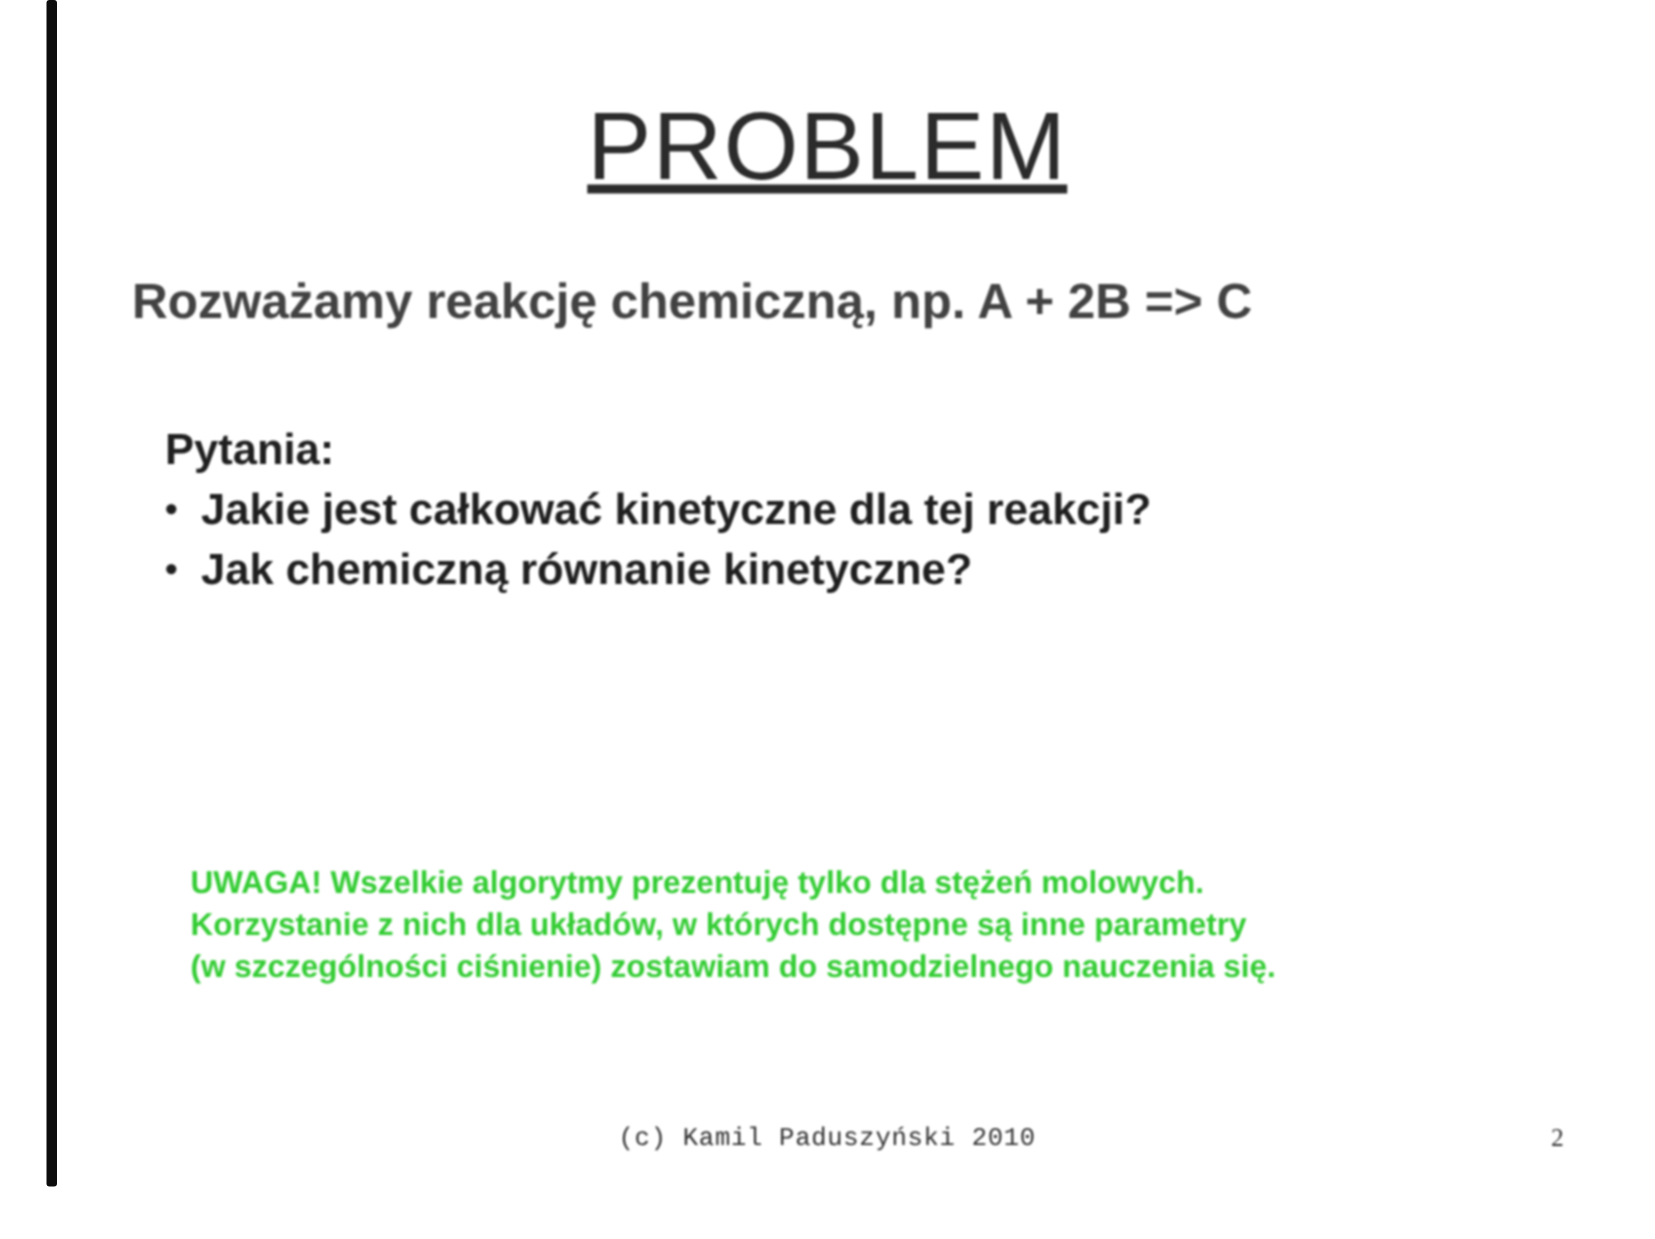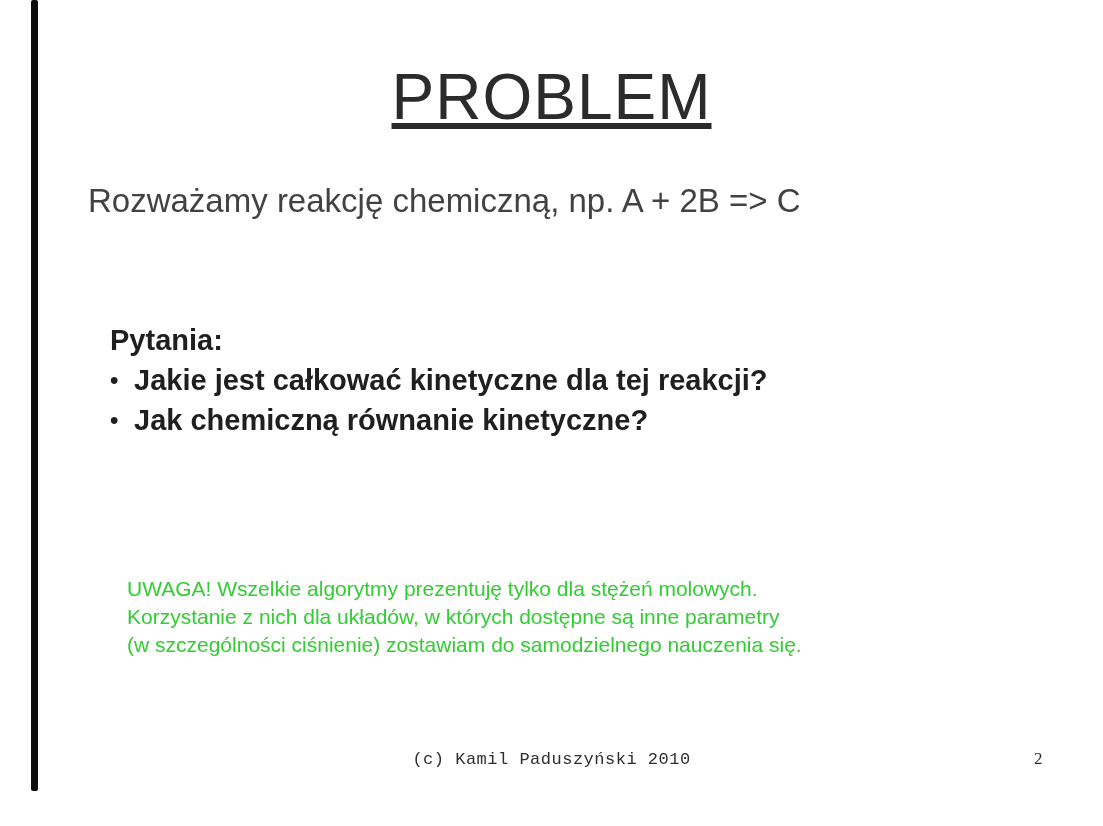--- a/index.html
+++ b/index.html
@@ -36,49 +36,48 @@
     color: #2b2b2b;
     white-space: nowrap;
     text-decoration: underline;
   }
 
   .intro {
     position: absolute;
     top: 182px;
     left: 88px;
     font-size: 33px;
-    font-weight: 400;
+    font-weight: 700;
     color: #424242;
     white-space: nowrap;
   }
 
   .questions {
     position: absolute;
     top: 280px;
     left: 110px;
     font-size: 29px;
     font-weight: 700;
     color: #1f1f1f;
     line-height: 40px;
-    margin-top: 40px;
   }
   .question-item { white-space: nowrap; }
   .bullet {
     display: inline-block;
     width: 24px;
     font-size: 24px;
     vertical-align: top;
   }
 
   .note {
     position: absolute;
     top: 575px;
     left: 127px;
     font-size: 21px;
-    font-weight: 400;
+    font-weight: 700;
     color: #33cc33;
     line-height: 28px;
   }
   .note-line { white-space: nowrap; }
 
   .footer {
     position: absolute;
     top: 750px;
     left: 0;
     width: 100%;

